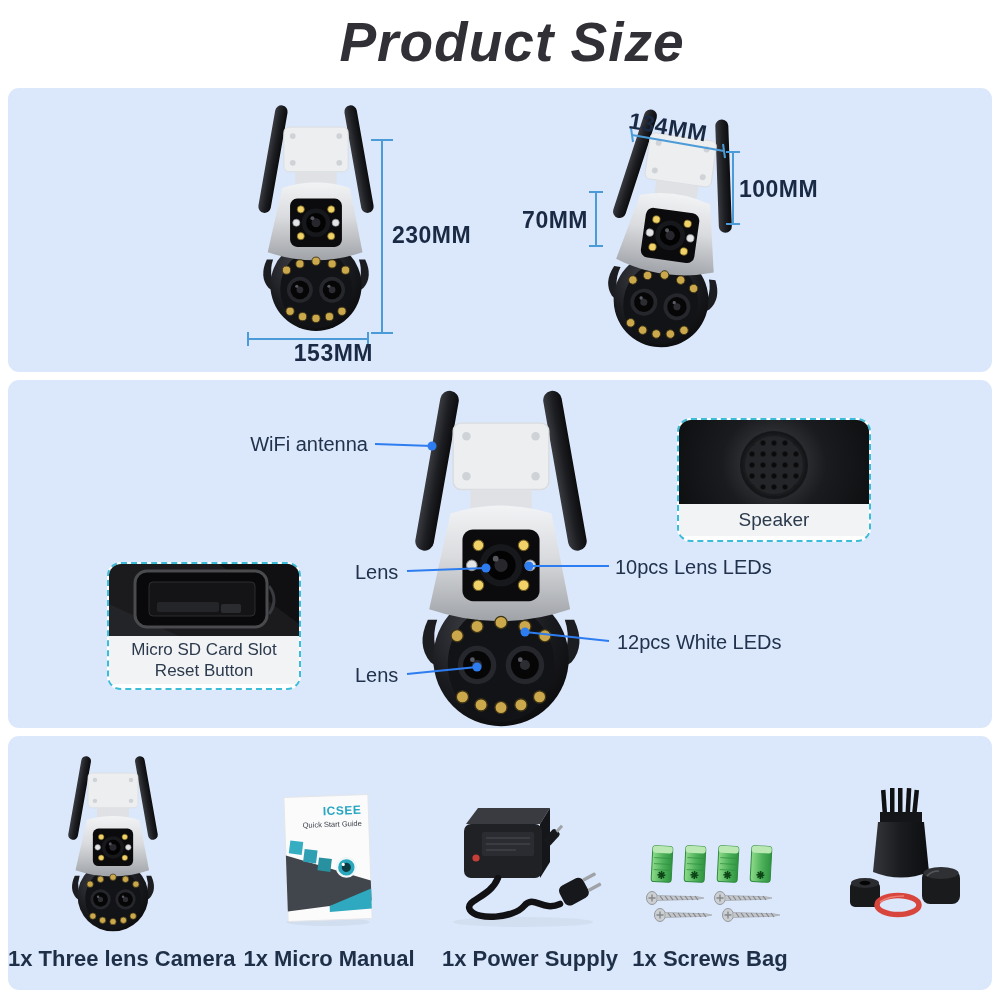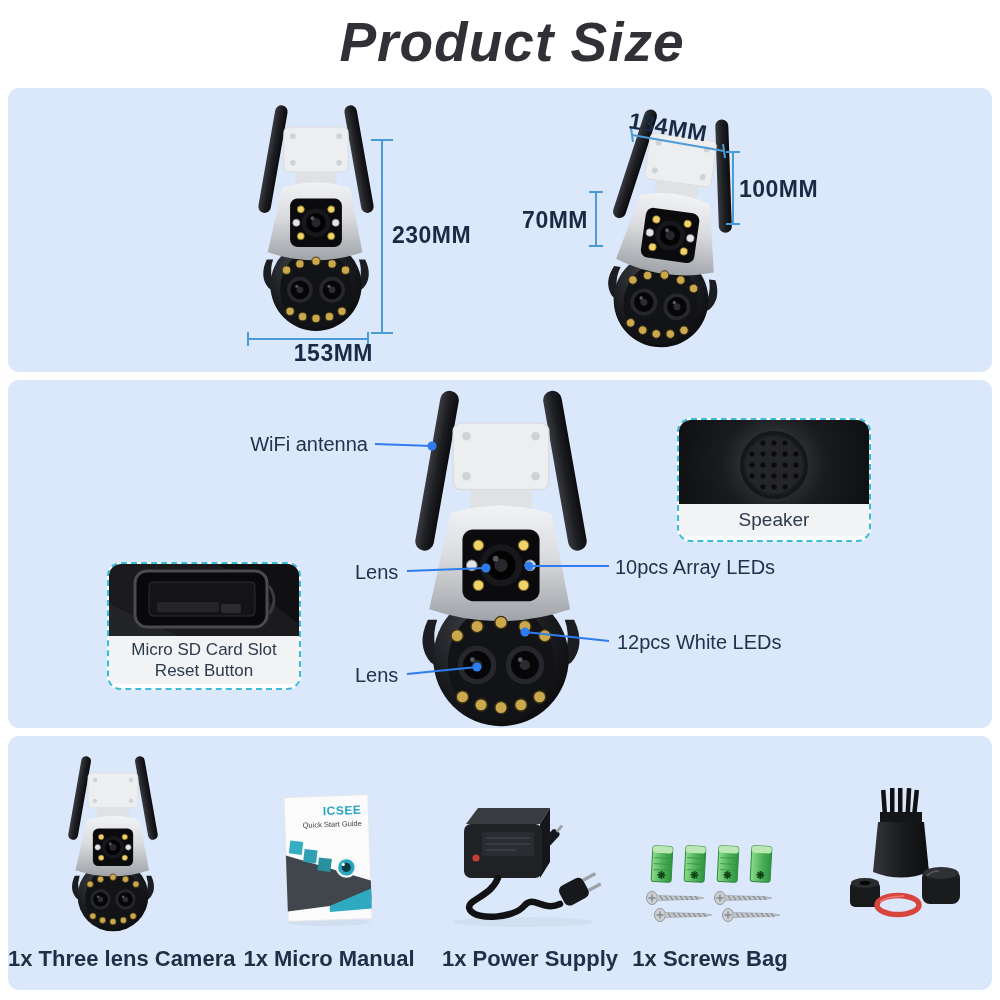--- a/index.html
+++ b/index.html
@@ -324,21 +324,21 @@
         </g>
       <g>
           <line x1="399" y1="294" x2="469" y2="287"></line>
           <circle cx="469" cy="287" r="4.5" stroke="none"></circle>
         </g>
     </g>
   </svg>
 
   <div class="callout-label" style="left:140px;top:53px;width:220px;text-align:right;">WiFi antenna</div>
   <div class="callout-label" style="left:347px;top:181px;">Lens</div>
-  <div class="callout-label" style="left:607px;top:176px;">10pcs Array LEDs</div>
+  <div class="callout-label" style="left:607px;top:176px;">10pcs Lens LEDs</div>
   <div class="callout-label" style="left:609px;top:251px;">12pcs White LEDs</div>
   <div class="callout-label" style="left:347px;top:284px;">Lens</div>
 
   <div class="feature-box" style="left:669px;top:38px;width:190px;height:120px;">
     <div class="img speaker-img">
       <div class="grille"></div>
     </div>
     <div class="strip" style="height:32px;font-size:19px;">Speaker</div>
   </div>
 
@@ -569,15 +569,15 @@
         <ellipse cx="99" cy="89" rx="17.5" ry="6" fill="#2f3034"></ellipse>
         <path d="M85 92 q4 -5 12 -5" stroke="#55565c" stroke-width="1.6" fill="none"></path>
       </g>
       <ellipse cx="56" cy="121" rx="21" ry="9.5" fill="none" stroke="#d8453c" stroke-width="5.5"></ellipse>
       <path d="M38 118 q8 -6 24 -6" stroke="#ef8077" stroke-width="1.6" fill="none"></path>
     </svg>
   </div>
 
   <div class="pkg-label" style="left:0px;width:216px;">1x Three lens Camera</div>
   <div class="pkg-label" style="left:221px;width:200px;">1x Micro Manual</div>
-  <div class="pkg-label" style="left:410px;width:200px;text-align:right;">1x Power Supply</div>
+  <div class="pkg-label" style="left:422px;width:200px;">1x Power Supply</div>
   <div class="pkg-label" style="left:602px;width:200px;">1x Screws Bag</div>
 </div>
 
 </body></html>

